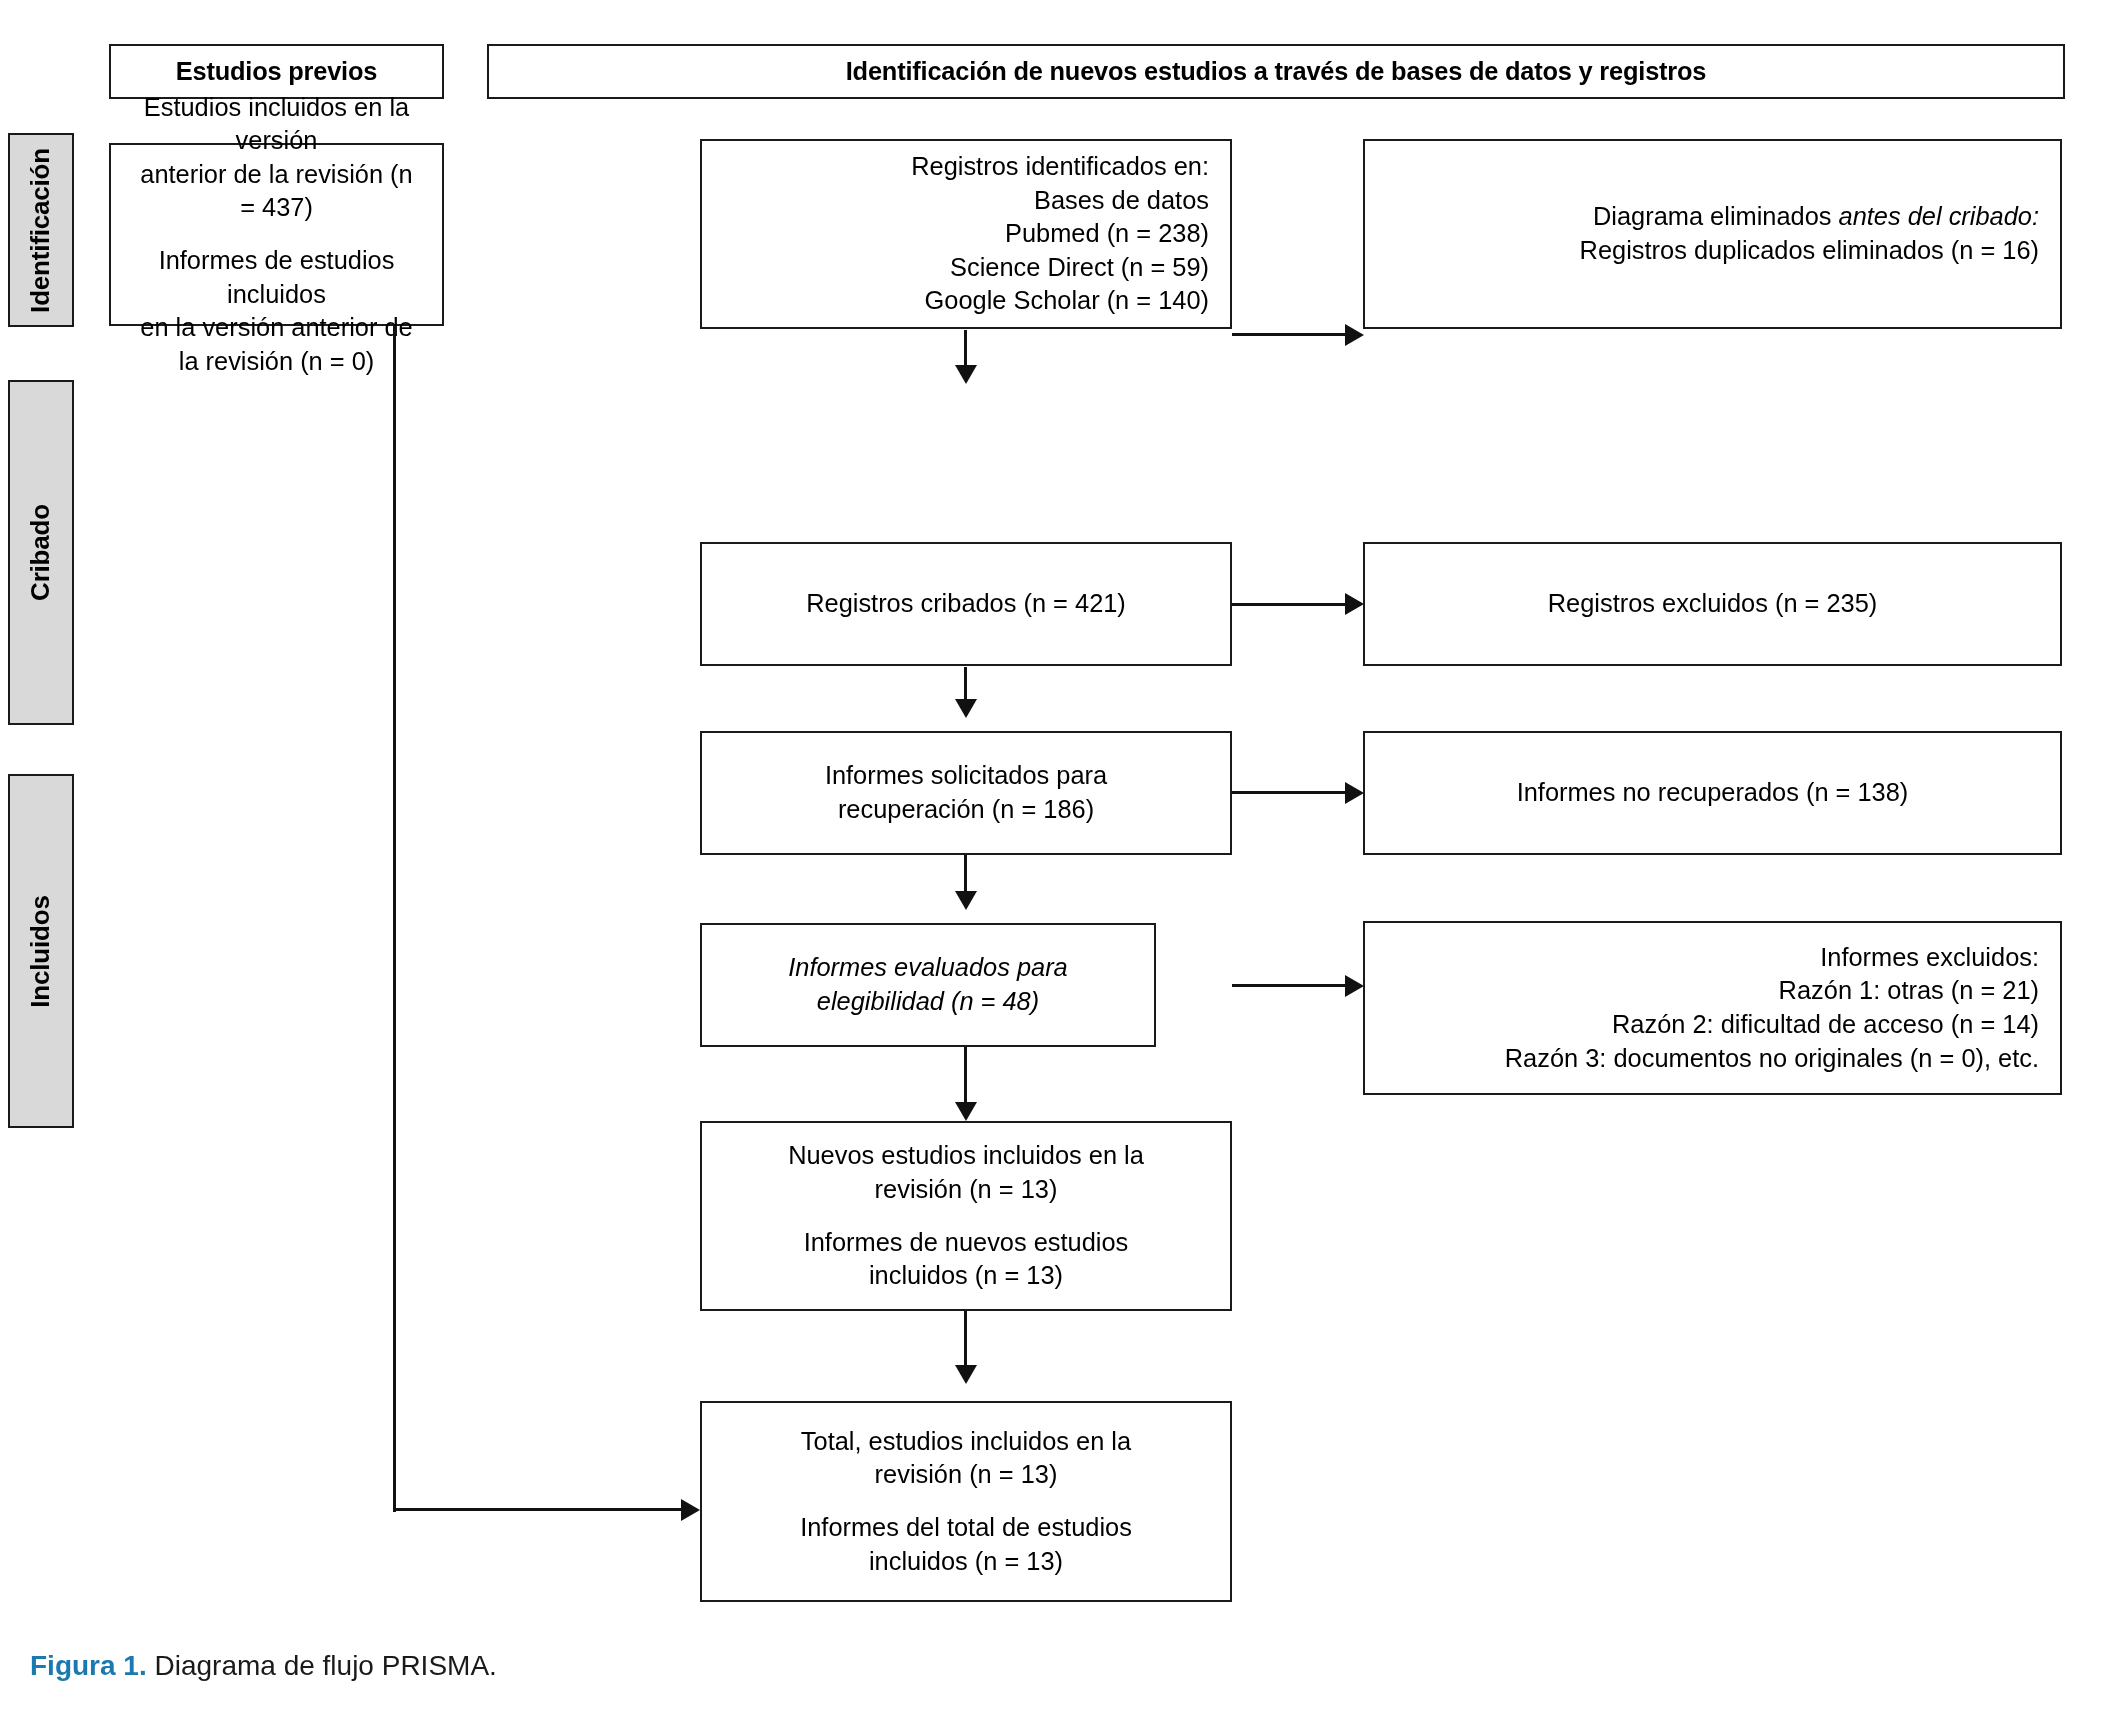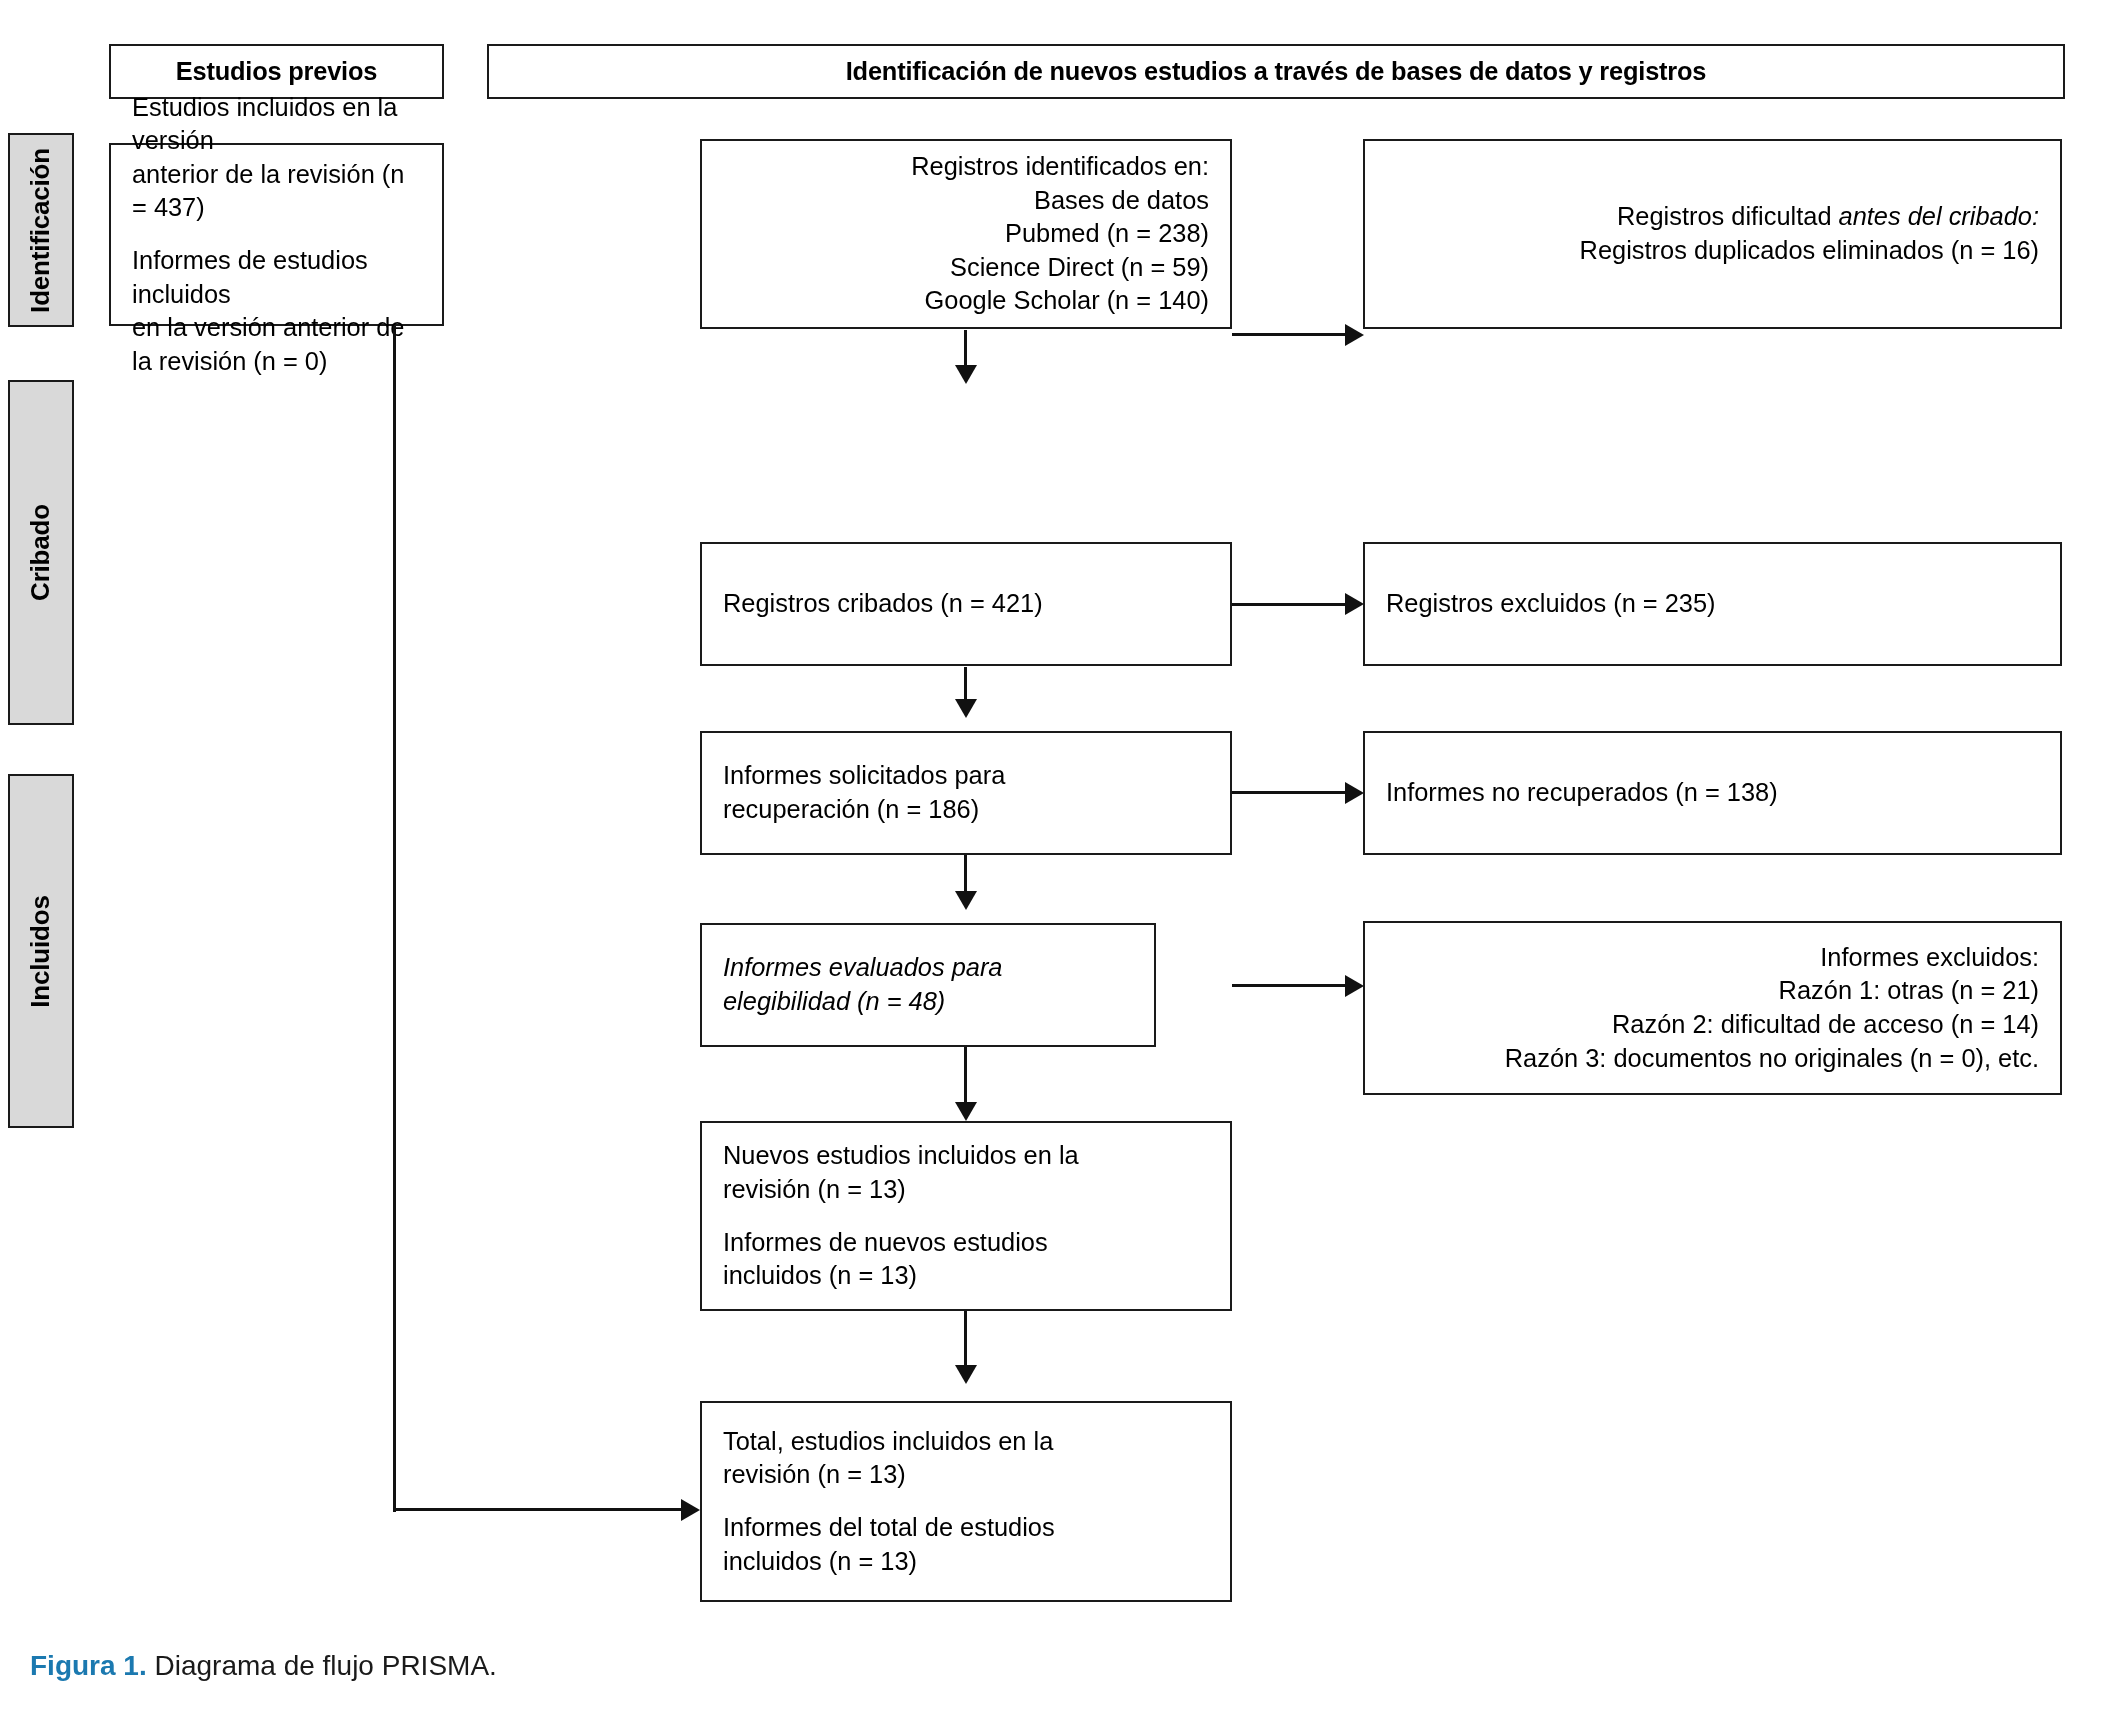--- a/index.html
+++ b/index.html
@@ -57,21 +57,21 @@
   }
 
   
   .cell{
     font-size:25.4px;
     line-height:1.32;
     padding:9.4px 21px;
     box-sizing:border-box;
     width:100%;
   }
-  .cell.center{ }
+  .cell.center{ text-align:center; }
   .cell.left{ text-align:right; }
   .cell p{ margin:0; }
   .cell p.gap{ margin-top:19px; }
   .cell p.indent{ padding-left:32px; }
   .cell i{ font-style:italic; }
 
   
   .hline, .vline{
     position:absolute;
     background:#111111;
@@ -217,21 +217,21 @@
     <div class="cell center">
       <p>Total, estudios incluidos en la</p>
       <p>revisión (n = 13)</p>
       <p class="gap">Informes del total de estudios</p>
       <p>incluidos (n = 13)</p>
     </div>
   </div>
 
   <div class="box" style="left:1363px; top:139px; width:699px; height:190px;">
     <div class="cell left">
-      <p><span>Registros dificultad </span><i>antes del cribado:</i></p>
+      <p><span>Diagrama eliminados </span><i>antes del cribado:</i></p>
       <p class="indent">Registros duplicados eliminados (n = 16)</p>
     </div>
   </div>
 
   <div class="box" style="left:1363px; top:542px; width:699px; height:124px;">
     <div class="cell center">
       <p>Registros excluidos (n = 235)</p>
     </div>
   </div>
 

